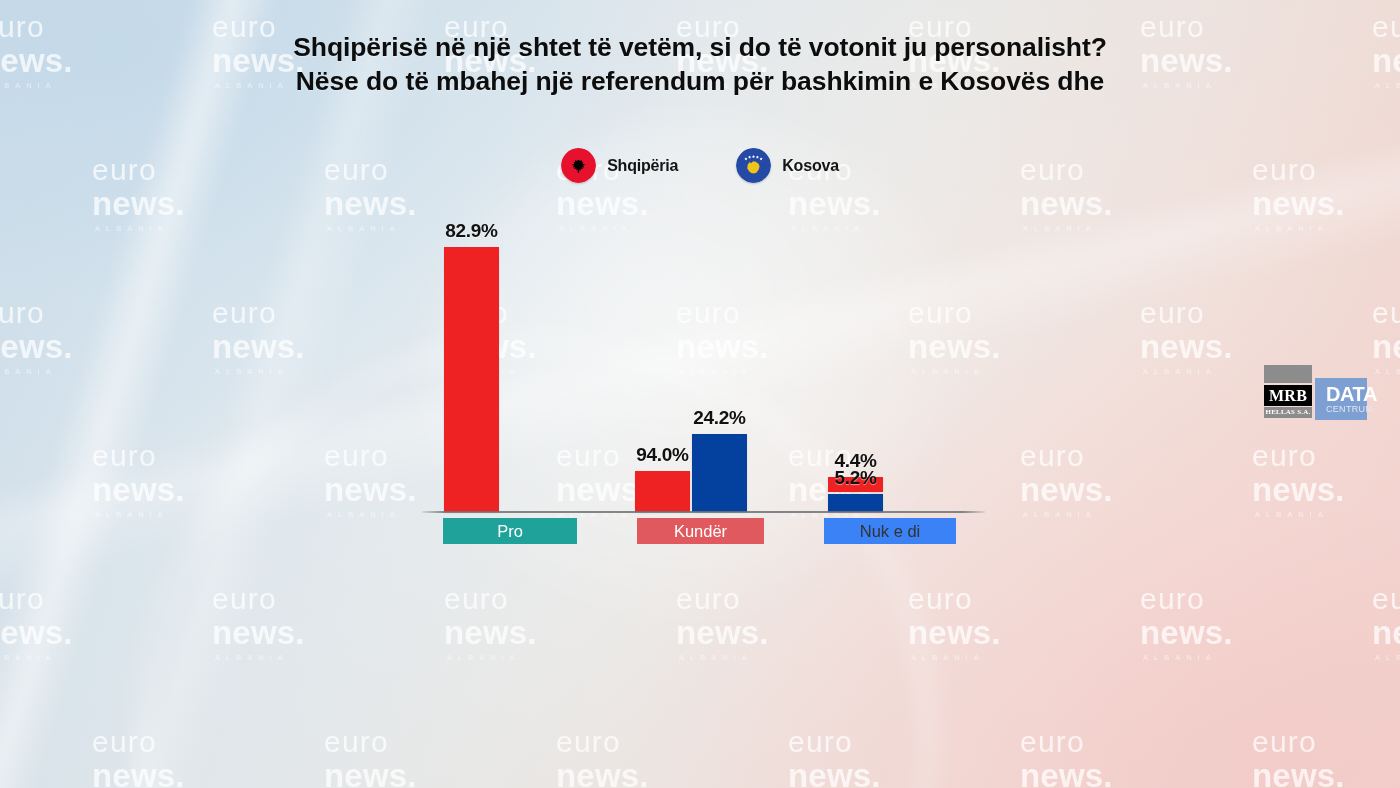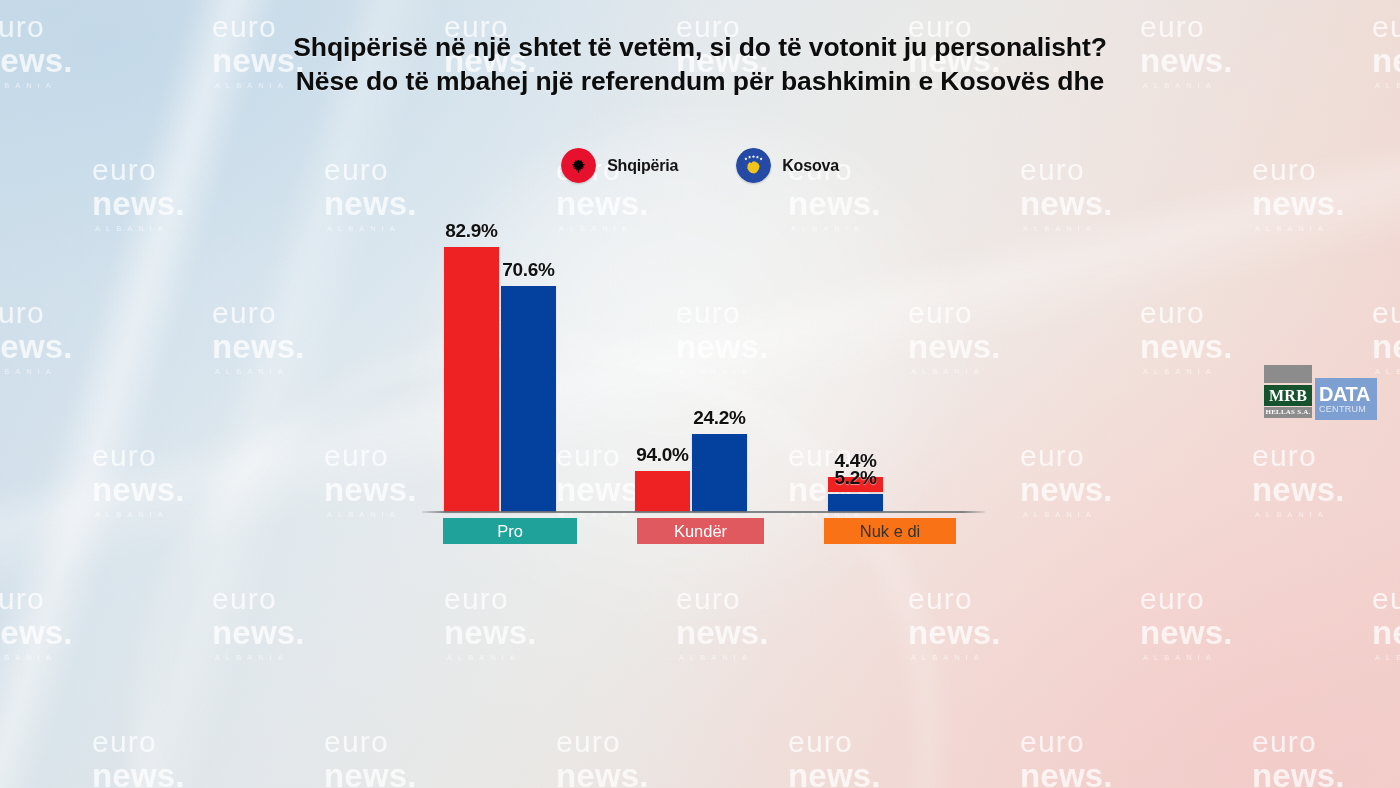--- a/index.html
+++ b/index.html
@@ -212,21 +212,21 @@
     position: absolute;
     top: 0;
     height: 26px;
     line-height: 26px;
     text-align: center;
     font-size: 16.5px;
     font-weight: normal;
   }
   .cat.pro    { background: #1fa299; color: #ffffff; }
   .cat.kunder { background: #e0595f; color: #ffffff; }
-  .cat.nuk    { background: #f97316; color: #333333; }
+  .cat.nuk    { background: #3b82f6; color: #333333; }
 
   
   .mrb {
     position: absolute;
     left: 1264px;
     top: 365px;
     width: 113px;
     height: 55px;
     display: flex;
     align-items: flex-end;
@@ -236,21 +236,21 @@
     height: 55px;
     display: flex;
     flex-direction: column;
   }
   .mrb-topbox {
     height: 18px;
     background: #8c8c8c;
     margin-bottom: 2px;
   }
   .mrb-name {
-    background: #14532d;
+    background: #000000;
     color: #ffffff;
     font-family: "Liberation Serif", serif;
     font-weight: bold;
     font-size: 16px;
     line-height: 21px;
     text-align: center;
     letter-spacing: 0.3px;
   }
   .mrb-sub {
     background: #8c8c8c;
@@ -258,27 +258,27 @@
     font-family: "Liberation Serif", serif;
     font-weight: bold;
     font-size: 7px;
     line-height: 11px;
     text-align: center;
     letter-spacing: 0.2px;
     margin-top: 1px;
   }
   .mrb-right {
     margin-left: 3px;
-    width: 62px;
+    width: 52px;
     height: 42px;
     background: #7e9fd1;
     display: flex;
     flex-direction: column;
     justify-content: center;
-    padding-left: 4px;
+    padding-left: 11px;
     box-sizing: border-box;
   }
   .mrb-data {
     color: #ffffff;
     font-weight: bold;
     font-size: 20px;
     line-height: 20px;
     letter-spacing: -0.4px;
   }
   .mrb-centrum {
@@ -534,24 +534,20 @@
     </div>
   </div>
 
   <div class="plot">
 
     <div class="group" style="left:22px;">
       <div class="bar-wrap">
         <span class="bar-val">82.9%</span>
         <div class="bar alb" style="height:265px;"></div>
       </div>
-      <div class="bar-wrap">
-        <span class="bar-val">70.6%</span>
-        <div class="bar kos" style="height:226px;"></div>
-      </div>
     </div>
 
     <div class="group" style="left:213px;">
       <div class="bar-wrap">
         <span class="bar-val">94.0%</span>
         <div class="bar alb" style="height:41px;"></div>
       </div>
       <div class="bar-wrap">
         <span class="bar-val">24.2%</span>
         <div class="bar kos" style="height:78px;"></div>

